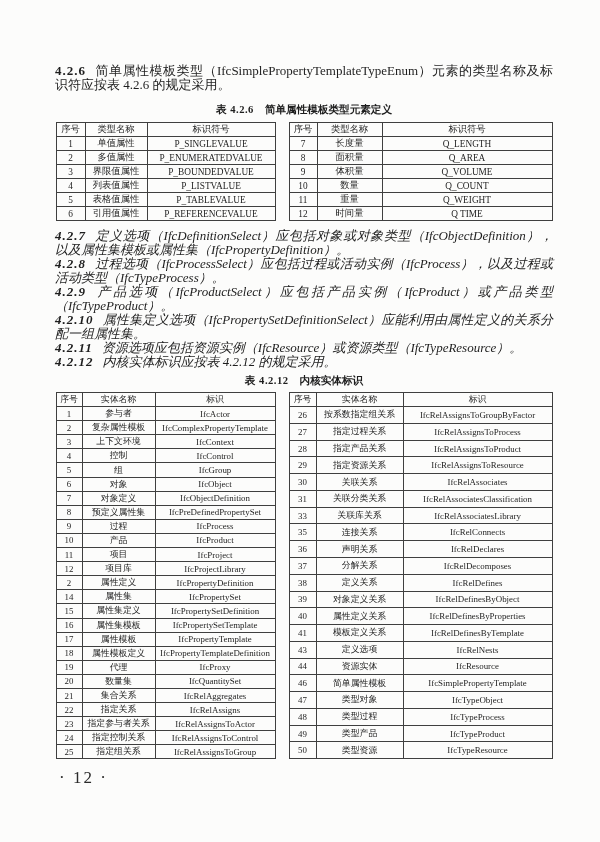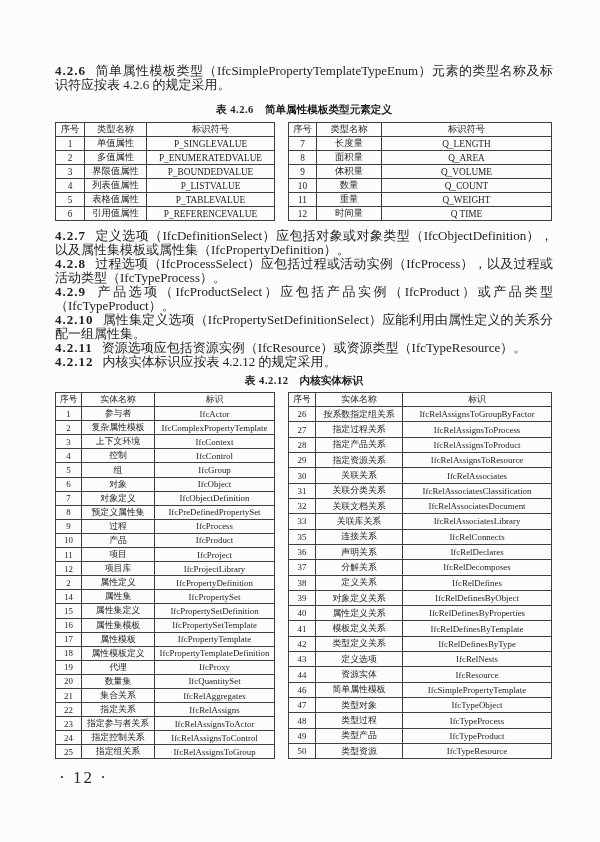--- a/index.html
+++ b/index.html
@@ -28,38 +28,38 @@
   }
   .caption {
     text-align:center;
     font-weight:bold;
     font-size:10.6px;
     line-height:14px;
   }
   .caption.c1 { margin:11px 0 5px 0; }
   .caption.c2 { margin:5px 0 4px 0; }
   .caption .cap-label { letter-spacing:0.5px; margin-right:11px; }
-  .twin { display:flex; gap:13px; }
+  .twin { display:flex; gap:13px;justify-content:center; }
   table {
     border-collapse:collapse;
     table-layout:fixed;
     border:1.5px solid #2b2b2b;
   }
   td, th {
     border:1px solid #3f3f3f;
     text-align:center;
     vertical-align:middle;
     font-weight:normal;
     padding:0 1px;
     overflow:hidden;
     white-space:nowrap;
   }
   .t1 td, .t1 th { font-size:9.3px; height:13px; }
   .t2 td, .t2 th { font-size:8.9px; height:13.1px; }
-  .blk { margin-top:8px; }
+  .blk { margin-top:8px;font-style:italic; }
   .pagenum {
     margin:9px 0 0 4px;
     font-size:17px;
     letter-spacing:2px;
     color:#2a2a2a;
   }
 </style>
 </head>
 <body>
 
@@ -373,25 +373,20 @@
             <td>30</td>
             <td>关联关系</td>
             <td>IfcRelAssociates</td>
           </tr>
           <tr>
             <td>31</td>
             <td>关联分类关系</td>
             <td>IfcRelAssociatesClassification</td>
           </tr>
           <tr>
-            <td>32</td>
-            <td>关联文档关系</td>
-            <td>IfcRelAssociatesDocument</td>
-          </tr>
-          <tr>
             <td>33</td>
             <td>关联库关系</td>
             <td>IfcRelAssociatesLibrary</td>
           </tr>
           <tr>
             <td>35</td>
             <td>连接关系</td>
             <td>IfcRelConnects</td>
           </tr>
           <tr>
@@ -418,25 +413,20 @@
             <td>40</td>
             <td>属性定义关系</td>
             <td>IfcRelDefinesByProperties</td>
           </tr>
           <tr>
             <td>41</td>
             <td>模板定义关系</td>
             <td>IfcRelDefinesByTemplate</td>
           </tr>
           <tr>
-            <td>42</td>
-            <td>类型定义关系</td>
-            <td>IfcRelDefinesByType</td>
-          </tr>
-          <tr>
             <td>43</td>
             <td>定义选项</td>
             <td>IfcRelNests</td>
           </tr>
           <tr>
             <td>44</td>
             <td>资源实体</td>
             <td>IfcResource</td>
           </tr>
           <tr>

